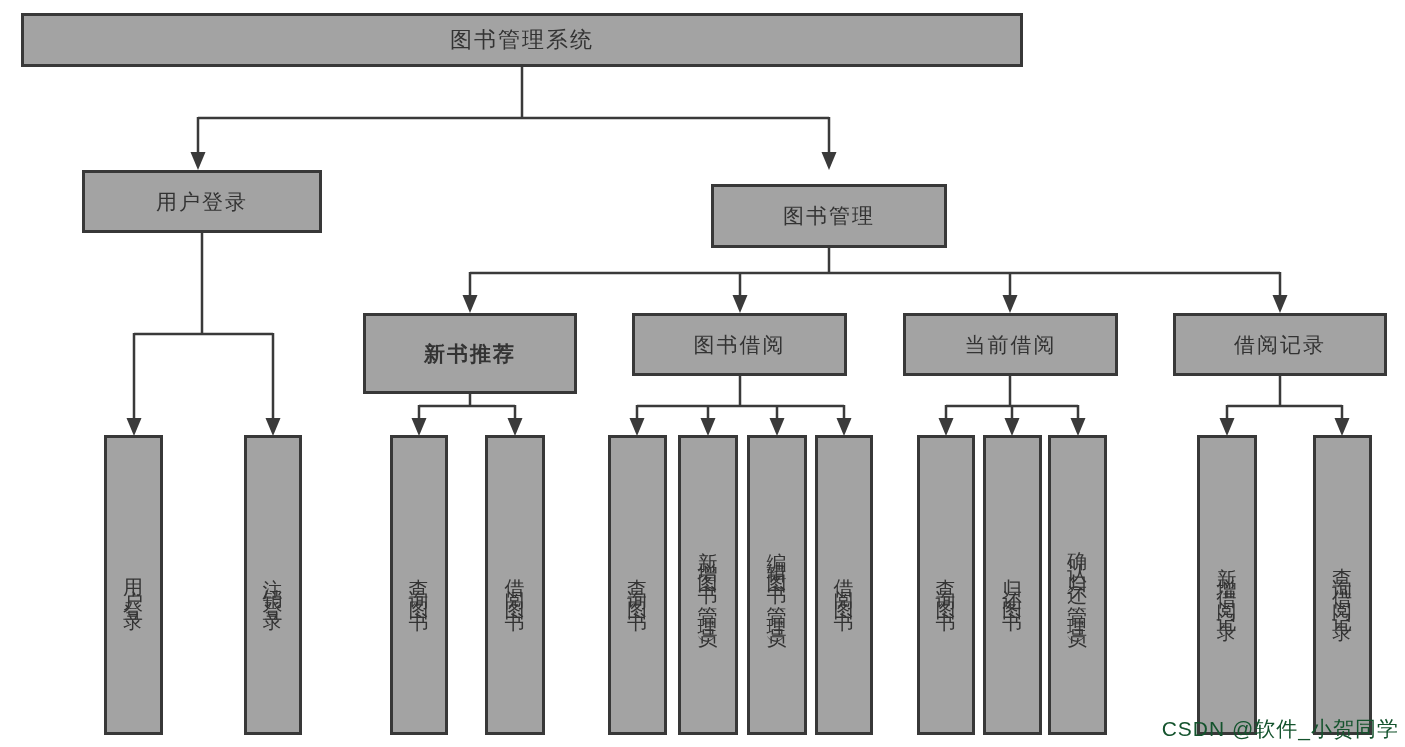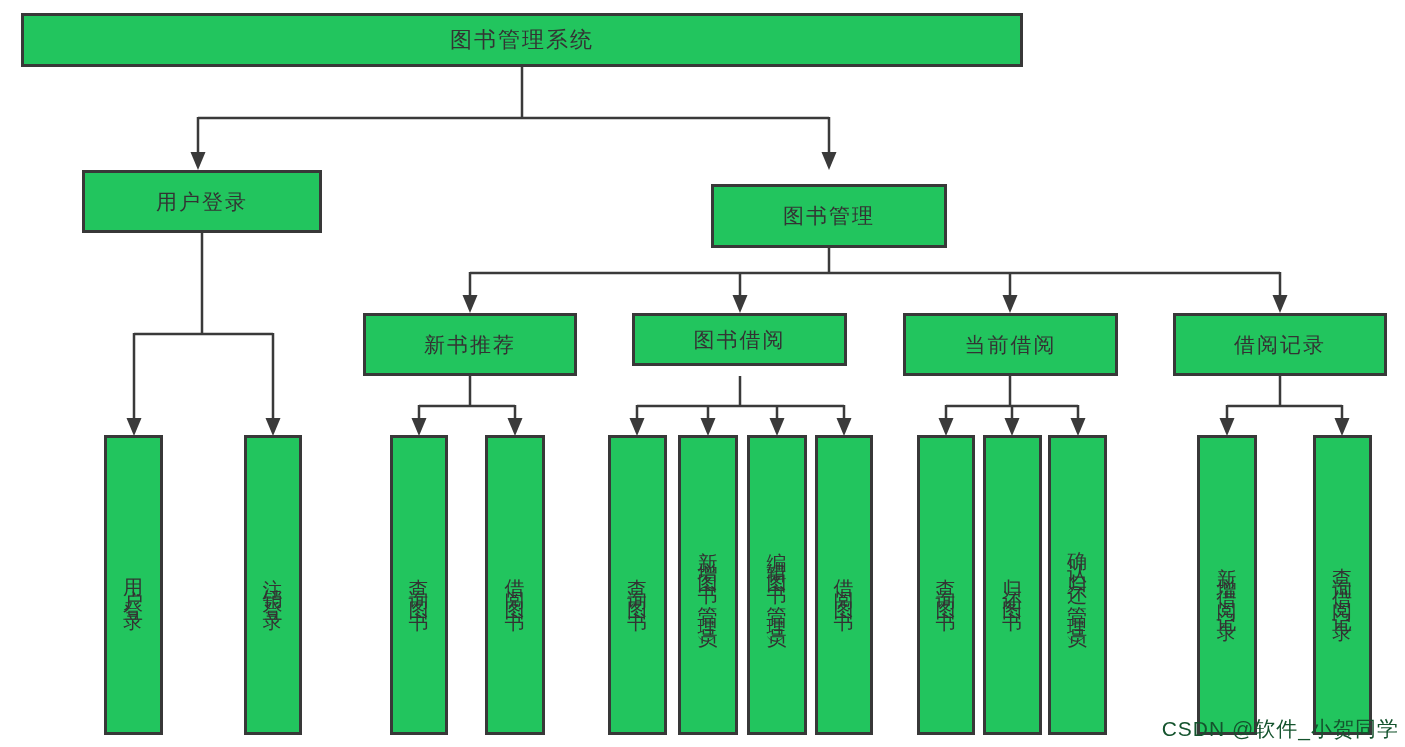--- a/index.html
+++ b/index.html
@@ -12,21 +12,21 @@
   }
   #connectors{
     position:absolute;left:0;top:0;z-index:0;
   }
   #connectors path{stroke:#3a3a3a;stroke-width:2.5;fill:none;}
   #connectors polygon{fill:#3a3a3a;stroke:none;}
   .box{
     position:absolute;
     box-sizing:border-box;
     border:3px solid #383838;
-    background:#22c55e;
+    background:#a3a3a3;
     display:flex;align-items:center;justify-content:center;
     z-index:1;
   }
   .lbl{
     font-size:21px;color:#333333;letter-spacing:2px;white-space:nowrap;
   }
   .root .lbl{font-size:22px;}
   .leaf .lbl{
     writing-mode:vertical-rl;
     text-orientation:mixed;
@@ -97,24 +97,24 @@
     <span class="lbl">图书管理系统</span>
   </div>
 
   <div class="box" style="left:82px;top:170px;width:240px;height:63px;">
     <span class="lbl">用户登录</span>
   </div>
   <div class="box" style="left:711px;top:184px;width:236px;height:64px;">
     <span class="lbl">图书管理</span>
   </div>
 
-  <div class="box" style="left:363px;top:313px;width:214px;height:63px;">
+  <div class="box" style="left:363px;top:313px;width:214px;height:81px;font-weight:bold;">
     <span class="lbl">新书推荐</span>
   </div>
-  <div class="box" style="left:632px;top:313px;width:215px;height:53px;">
+  <div class="box" style="left:632px;top:313px;width:215px;height:63px;">
     <span class="lbl">图书借阅</span>
   </div>
   <div class="box" style="left:1173px;top:313px;width:214px;height:63px;">
     <span class="lbl">借阅记录</span>
   </div>
   <div class="box" style="left:903px;top:313px;width:215px;height:63px;">
     <span class="lbl">当前借阅</span>
   </div>
 
   <div class="box leaf" style="left:104px;top:435px;width:59px;height:300px;">

